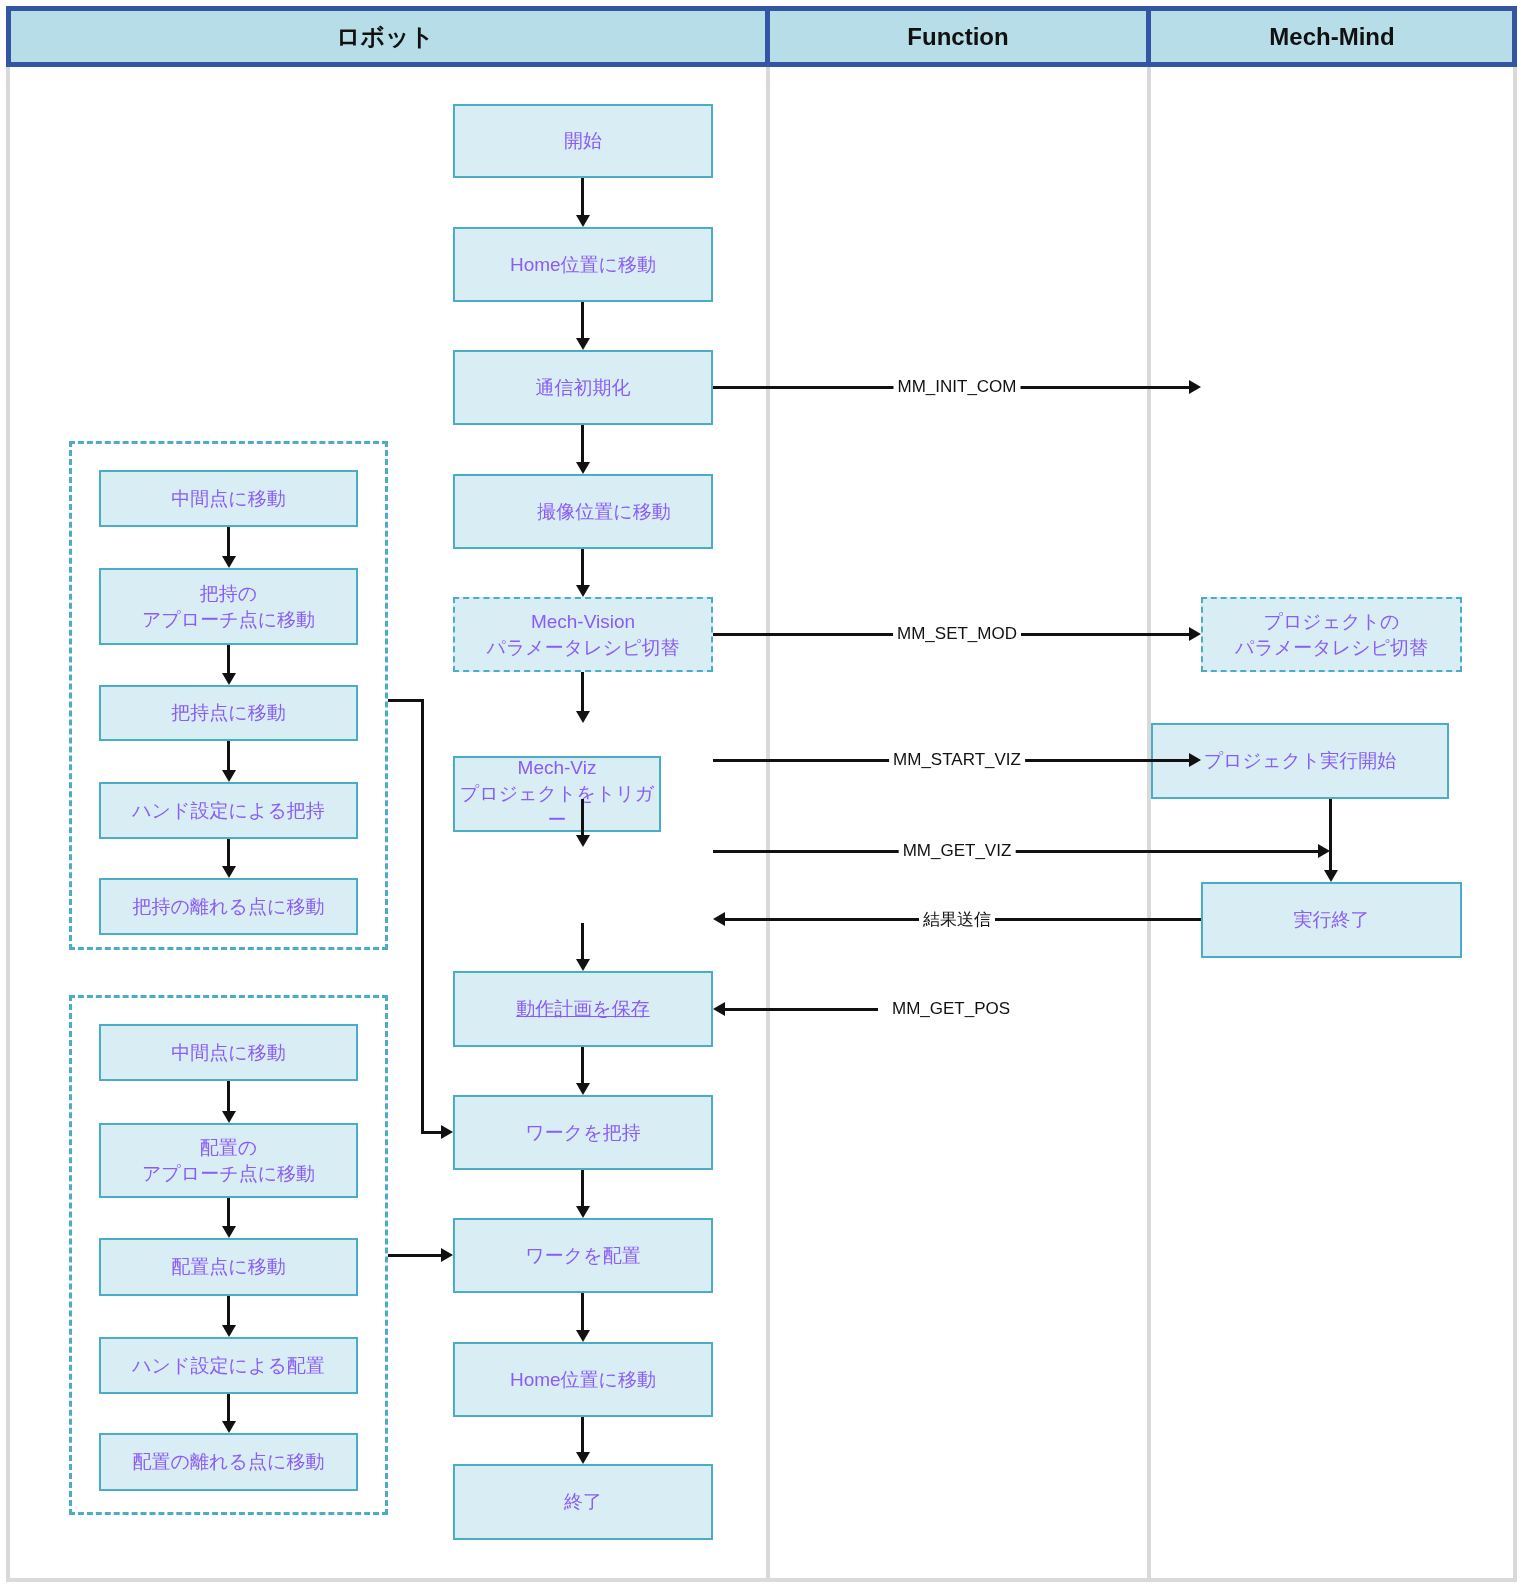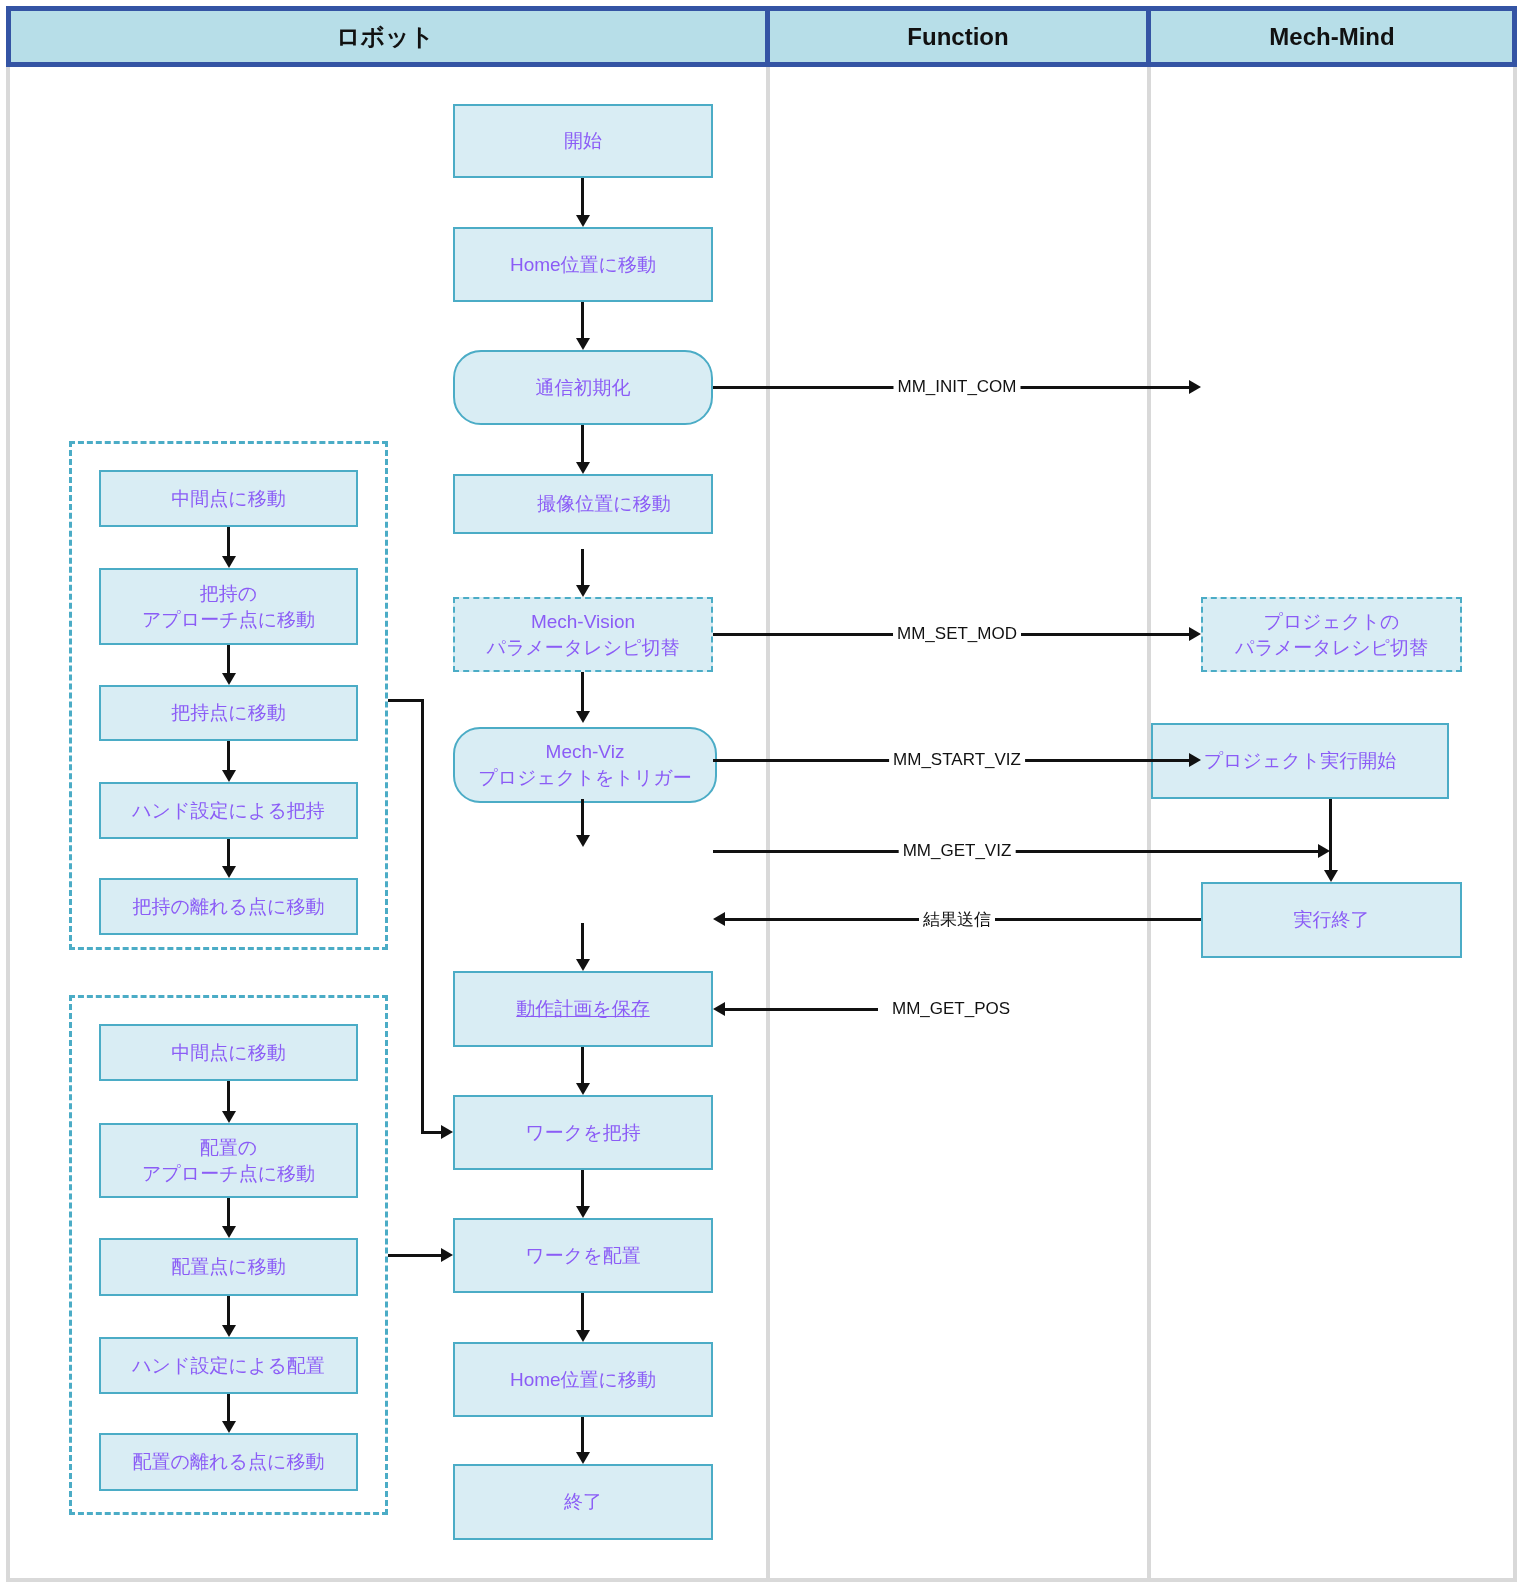--- a/index.html
+++ b/index.html
@@ -42,25 +42,25 @@
   <div class="header-divider" style="left:1146px;"></div>
   <div class="header-label" style="left:385px;top:37px;">ロボット</div>
   <div class="header-label" style="left:958px;top:37px;">Function</div>
   <div class="header-label" style="left:1332px;top:37px;">Mech-Mind</div>
 
   <div class="group-border" style="left:69px;top:441px;width:319px;height:509px;"></div>
   <div class="group-border" style="left:69px;top:995px;width:319px;height:520px;"></div>
 
   <div class="box" style="left:453px;top:104px;width:260px;height:74px;">開始</div>
   <div class="box" style="left:453px;top:227px;width:260px;height:75px;">Home位置に移動</div>
-  <div class="box" style="left:453px;top:350px;width:260px;height:75px;border-radius:28px;">通信初期化</div>
-  <div class="box" style="left:453px;top:474px;width:260px;height:60px;padding-left:42px;">撮像位置に移動</div>
+  <div class="box" style="left:453px;top:350px;width:260px;height:75px;">通信初期化</div>
+  <div class="box" style="left:453px;top:474px;width:260px;height:75px;padding-left:42px;">撮像位置に移動</div>
   <div class="box dashed" style="left:453px;top:597px;width:260px;height:75px;">Mech-Vision
 パラメータレシピ切替</div>
-  <div class="box" style="left:453px;top:727px;width:264px;height:76px;border-radius:27px;">Mech-Viz
+  <div class="box" style="left:453px;top:756px;width:208px;height:76px;">Mech-Viz
 プロジェクトをトリガー</div>
   <div class="box" style="left:453px;top:971px;width:260px;height:76px;text-decoration:underline;">動作計画を保存</div>
   <div class="box" style="left:453px;top:1095px;width:260px;height:75px;">ワークを把持</div>
   <div class="box" style="left:453px;top:1218px;width:260px;height:75px;">ワークを配置</div>
   <div class="box" style="left:453px;top:1342px;width:260px;height:75px;">Home位置に移動</div>
   <div class="box" style="left:453px;top:1464px;width:260px;height:76px;">終了</div>
 
   <div class="box" style="left:99px;top:470px;width:259px;height:57px;">中間点に移動</div>
   <div class="box" style="left:99px;top:568px;width:259px;height:77px;">把持の
 アプローチ点に移動</div>

